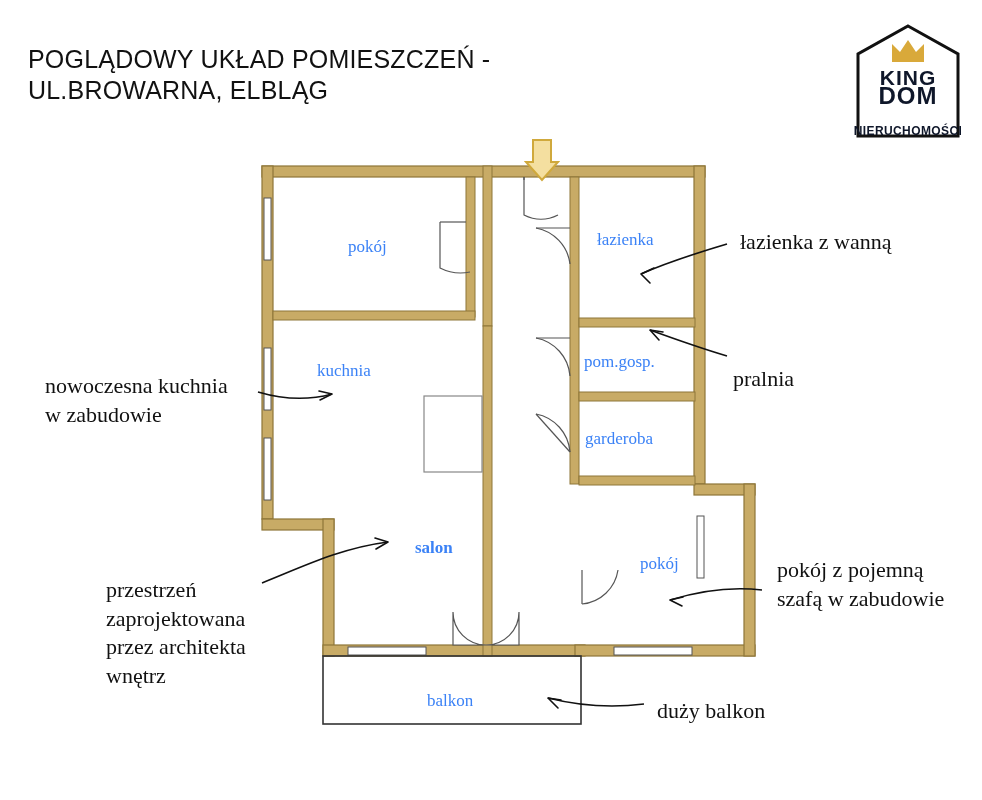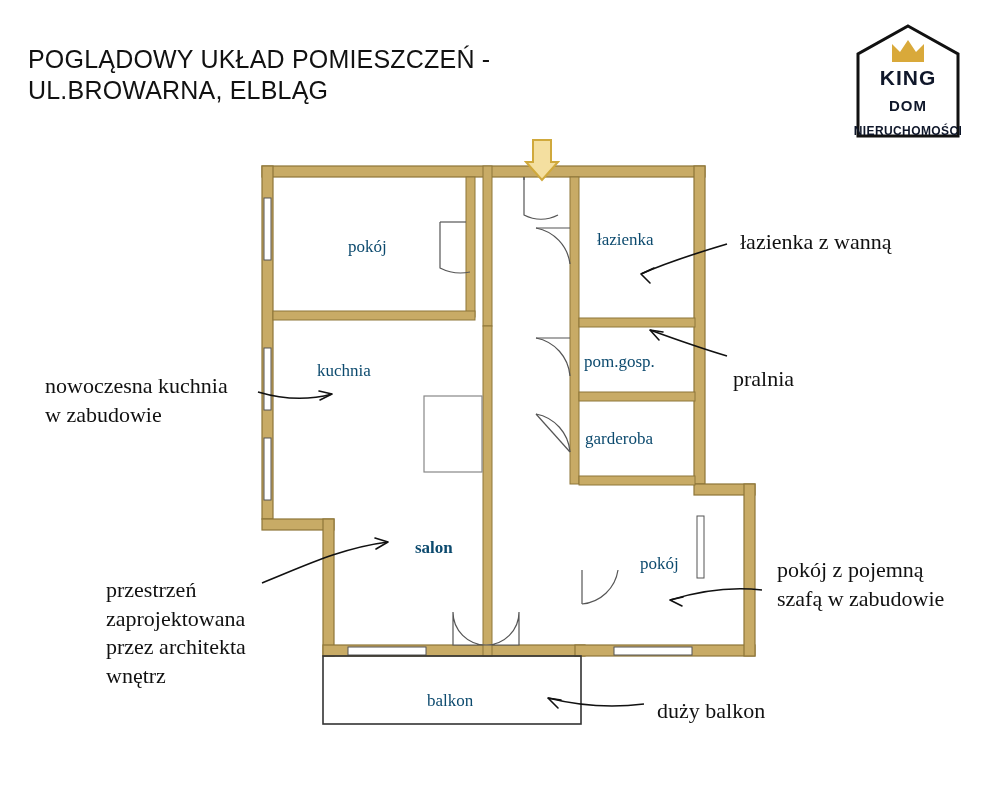--- a/index.html
+++ b/index.html
@@ -42,34 +42,34 @@
   .logo-text {
     position: absolute;
     left: 0;
     width: 112px;
     text-align: center;
     font-family: "Liberation Sans", sans-serif;
     font-weight: bold;
     color: #0f172a;
   }
   .logo-king { top: 44px; font-size: 21px; letter-spacing: 1px; }
-  .logo-dom  { top: 75px; font-size: 15px; letter-spacing: 1px; }
+  .logo-dom  { top: 60px; font-size: 24px; letter-spacing: 1px; }
   .logo-sub  { top: 102px; font-size: 12px; letter-spacing: 0.4px; }
 
   
   .plan {
     position: absolute;
     left: 0;
     top: 0;
   }
   .room-label {
     position: absolute;
     font-family: "Liberation Serif", serif;
     font-size: 17px;
-    color: #0c4a6e;
+    color: #3b82f6;
     white-space: nowrap;
   }
   .callout {
     position: absolute;
     font-family: "Liberation Serif", serif;
     font-size: 22px;
     line-height: 1.3;
     color: #111111;
     white-space: pre-line;
   }

